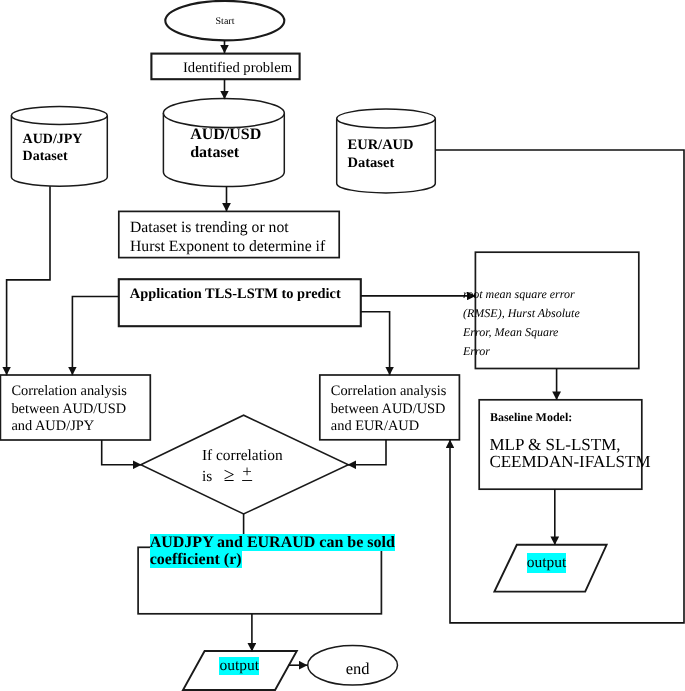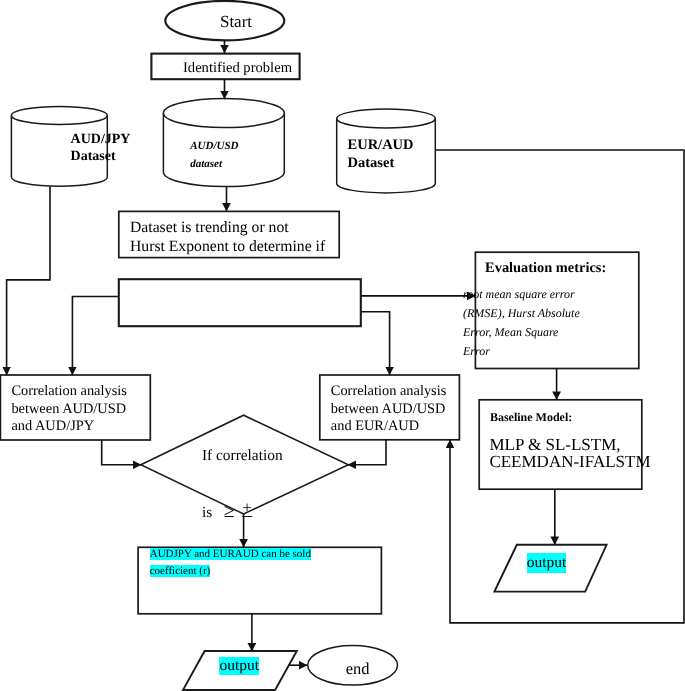--- a/index.html
+++ b/index.html
@@ -106,48 +106,48 @@
       <path d="M243.6,514.0 L243.6,547.5" marker-end="url(#ah)"></path>
 
       <path d="M251.9,614 L251.9,651.6" marker-end="url(#ah)"></path>
 
       <path d="M288.5,665.2 L307.5,665.2" marker-end="url(#ah)"></path>
 
       <path d="M435.3,150.0 L684.0,150.0 L684.0,622.9 L450,622.9 L450,439.6" marker-end="url(#ah)"></path>
     </g>
   </svg>
 
-  <div class="tx ctr" style="left:166px;top:12.8px;width:118px;font-size:17px;line-height:17px;margin-left:11px;">Start</div>
+  <div class="tx ctr" style="left:166px;top:12.8px;width:118px;font-size:10px;line-height:17px;">Start</div>
 
   <div class="tx ctr" style="left:152px;top:59.8px;width:171px;font-size:14.6px;line-height:17px;">Identified problem</div>
 
-  <div class="tx b" style="left:22.6px;top:130.5px;font-size:14px;line-height:17.5px;margin-left:48px;">
+  <div class="tx b" style="left:22.6px;top:130.5px;font-size:14px;line-height:17.5px;">
     <div>AUD/JPY</div>
     <div>Dataset</div>
   </div>
 
-  <div class="tx b" style="left:190.2px;top:138px;font-size:11px;line-height:17.5px;font-style:italic;">
+  <div class="tx b" style="left:190.2px;top:126px;font-size:16px;line-height:17.5px;">
     <div>AUD/USD</div>
     <div>dataset</div>
   </div>
 
   <div class="tx b" style="left:347.5px;top:136px;font-size:14.5px;line-height:18.3px;">
     <div>EUR/AUD</div>
     <div>Dataset</div>
   </div>
 
   <div class="tx" style="left:130px;top:217.6px;font-size:15.7px;line-height:19px;">
     <div>Dataset is trending or not</div>
     <div>Hurst Exponent to determine if</div>
   </div>
 
   <div class="tx b" style="left:129.8px;top:285.0px;font-size:14.4px;line-height:18.1px;">
+    <div>Application TLS-LSTM to predict</div>
   </div>
 
-  <div class="tx b" style="left:485.1px;top:259.2px;font-size:14.4px;line-height:18px;">Evaluation metrics:</div>
   <div class="tx" style="left:463px;top:285.2px;font-size:12px;line-height:19.1px;font-style:italic;">
     <div>root mean square error</div>
     <div>(RMSE), Hurst Absolute</div>
     <div>Error, Mean Square</div>
     <div>Error</div>
   </div>
 
   <div class="tx b" style="left:489.9px;top:407.7px;font-size:12px;line-height:18px;">Baseline Model:</div>
   <div class="tx" style="left:489.4px;top:437.2px;font-size:17px;line-height:16.9px;">
     <div>MLP &amp; SL-LSTM,</div>
@@ -159,26 +159,26 @@
     <div>between AUD/USD</div>
     <div>and AUD/JPY</div>
   </div>
 
   <div class="tx" style="left:330.8px;top:383.0px;font-size:14.4px;line-height:17.5px;">
     <div>Correlation analysis</div>
     <div>between AUD/USD</div>
     <div>and EUR/AUD</div>
   </div>
 
-  <div class="tx" style="left:201.9px;top:446.3px;font-size:15.4px;line-height:19.7px;gap:36px;">
+  <div class="tx" style="left:201.9px;top:446.3px;font-size:15.4px;line-height:19.7px;">
     <div>If correlation</div>
     <div><span>is</span><span class="ge">≥</span><span class="pm"><span class="pm-t">+</span><span class="pm-b">–</span></span></div>
   </div>
 
-  <div class="tx" style="left:149.7px;top:546px;font-size:11px;line-height:17.3px;">
+  <div class="tx" style="left:149.7px;top:534px;font-size:16px;line-height:17.3px;font-weight:bold;">
     <div><span class="hl">AUDJPY and EURAUD can be sold</span></div>
     <div><span class="hl">coefficient (r)</span></div>
   </div>
 
   <div class="tx" style="left:526.8px;top:553.3px;font-size:15.5px;line-height:19.4px;"><span class="hl">output</span></div>
 
   <div class="tx" style="left:219.4px;top:656.8px;font-size:15.5px;line-height:18.6px;"><span class="hl">output</span></div>
 
   <div class="tx" style="left:345.7px;top:659.2px;font-size:16.5px;line-height:20px;">end</div>
 </div>

